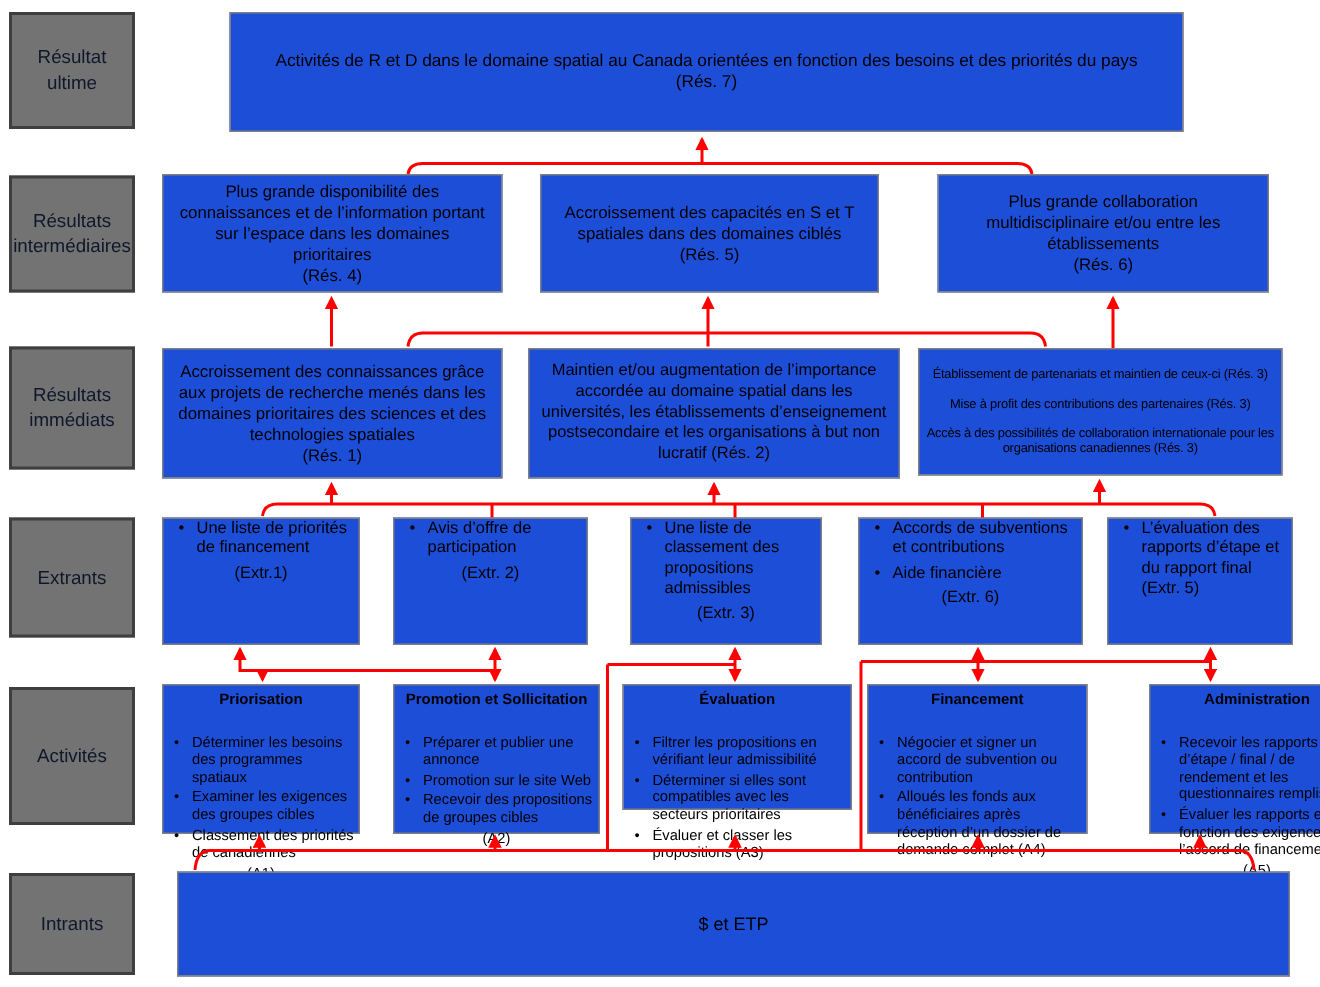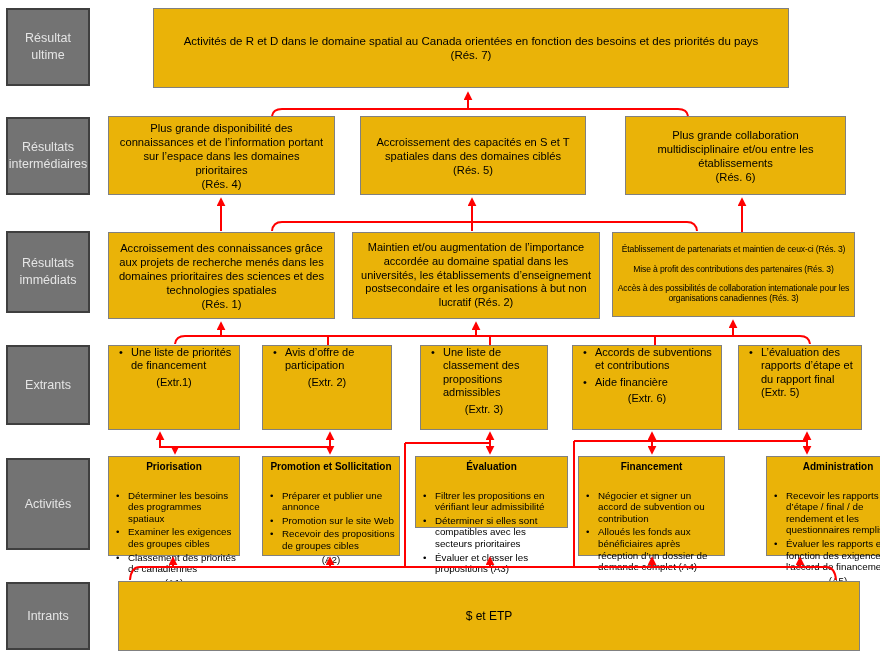--- a/index.html
+++ b/index.html
@@ -3,23 +3,23 @@
 <meta charset="utf-8">
 <style>
   :root{
     --arrow:#ff0000; --label_bg:#737373; --label_border:#3f3f3f;
     --box_border:#808080; --text:#000000; --page_bg:#ffffff;
   }
   html,body{margin:0;padding:0;background:var(--page_bg);}
   .stage{position:relative;width:880px;height:658px;background:var(--page_bg);
     font-family:"Liberation Sans","DejaVu Sans",sans-serif;color:var(--text);overflow:hidden;}
   .label{position:absolute;left:6px;width:84px;background:var(--label_bg);
-    border:2px solid var(--label_border);color:#e5e5e5;display:flex;align-items:center;
+    border:2px solid var(--label_border);color:#0f172a;display:flex;align-items:center;
     justify-content:center;text-align:center;font-size:12.5px;line-height:1.35;box-sizing:border-box;padding:2px;}
-  .box{position:absolute;background:#eab308;border:1px solid var(--box_border);
+  .box{position:absolute;background:#1d4ed8;border:1px solid var(--box_border);
     box-sizing:border-box;font-size:11.2px;line-height:1.25;}
   .center{display:flex;flex-direction:column;align-items:center;justify-content:center;
     text-align:center;padding:4px 8px;}
   .tiny{font-size:8.6px;letter-spacing:-0.15px;justify-content:space-evenly;padding:3px 4px;line-height:1.15;text-align:center;}
   .box ul{list-style:none;margin:0;padding:0;}
   .box li{position:relative;padding-left:18px;margin-bottom:3px;}
   .box li::before{content:"\2022";position:absolute;left:6px;top:0;}
   .extrant{padding:0 4px 4px 4px;font-size:11px;line-height:1.22;}
   .extrant .ref{text-align:center;margin-top:1px;}
   .activity{padding:4px 3px 3px 3px;font-size:9.8px;line-height:1.18;}
@@ -116,21 +116,21 @@
   </div>
   <div class="box activity" style="left:262px;top:456px;width:138px;height:100px">
     <div class="acttitle">Promotion et Sollicitation</div>
     <ul>
       <li>Préparer et publier une annonce</li>
       <li>Promotion sur le site Web</li>
       <li>Recevoir des propositions de groupes cibles</li>
     </ul>
     <div class="ref">(A2)</div>
   </div>
-  <div class="box activity" style="left:415px;top:456px;width:153px;height:72px">
+  <div class="box activity" style="left:415px;top:456px;width:153px;height:84px">
     <div class="acttitle">Évaluation</div>
     <ul>
       <li>Filtrer les propositions en vérifiant leur admissibilité</li>
       <li>Déterminer si elles sont compatibles avec les secteurs prioritaires</li>
       <li>Évaluer et classer les propositions (A3)</li>
     </ul>
   </div>
   <div class="box activity" style="left:578px;top:456px;width:147px;height:100px">
     <div class="acttitle">Financement</div>
     <ul>

